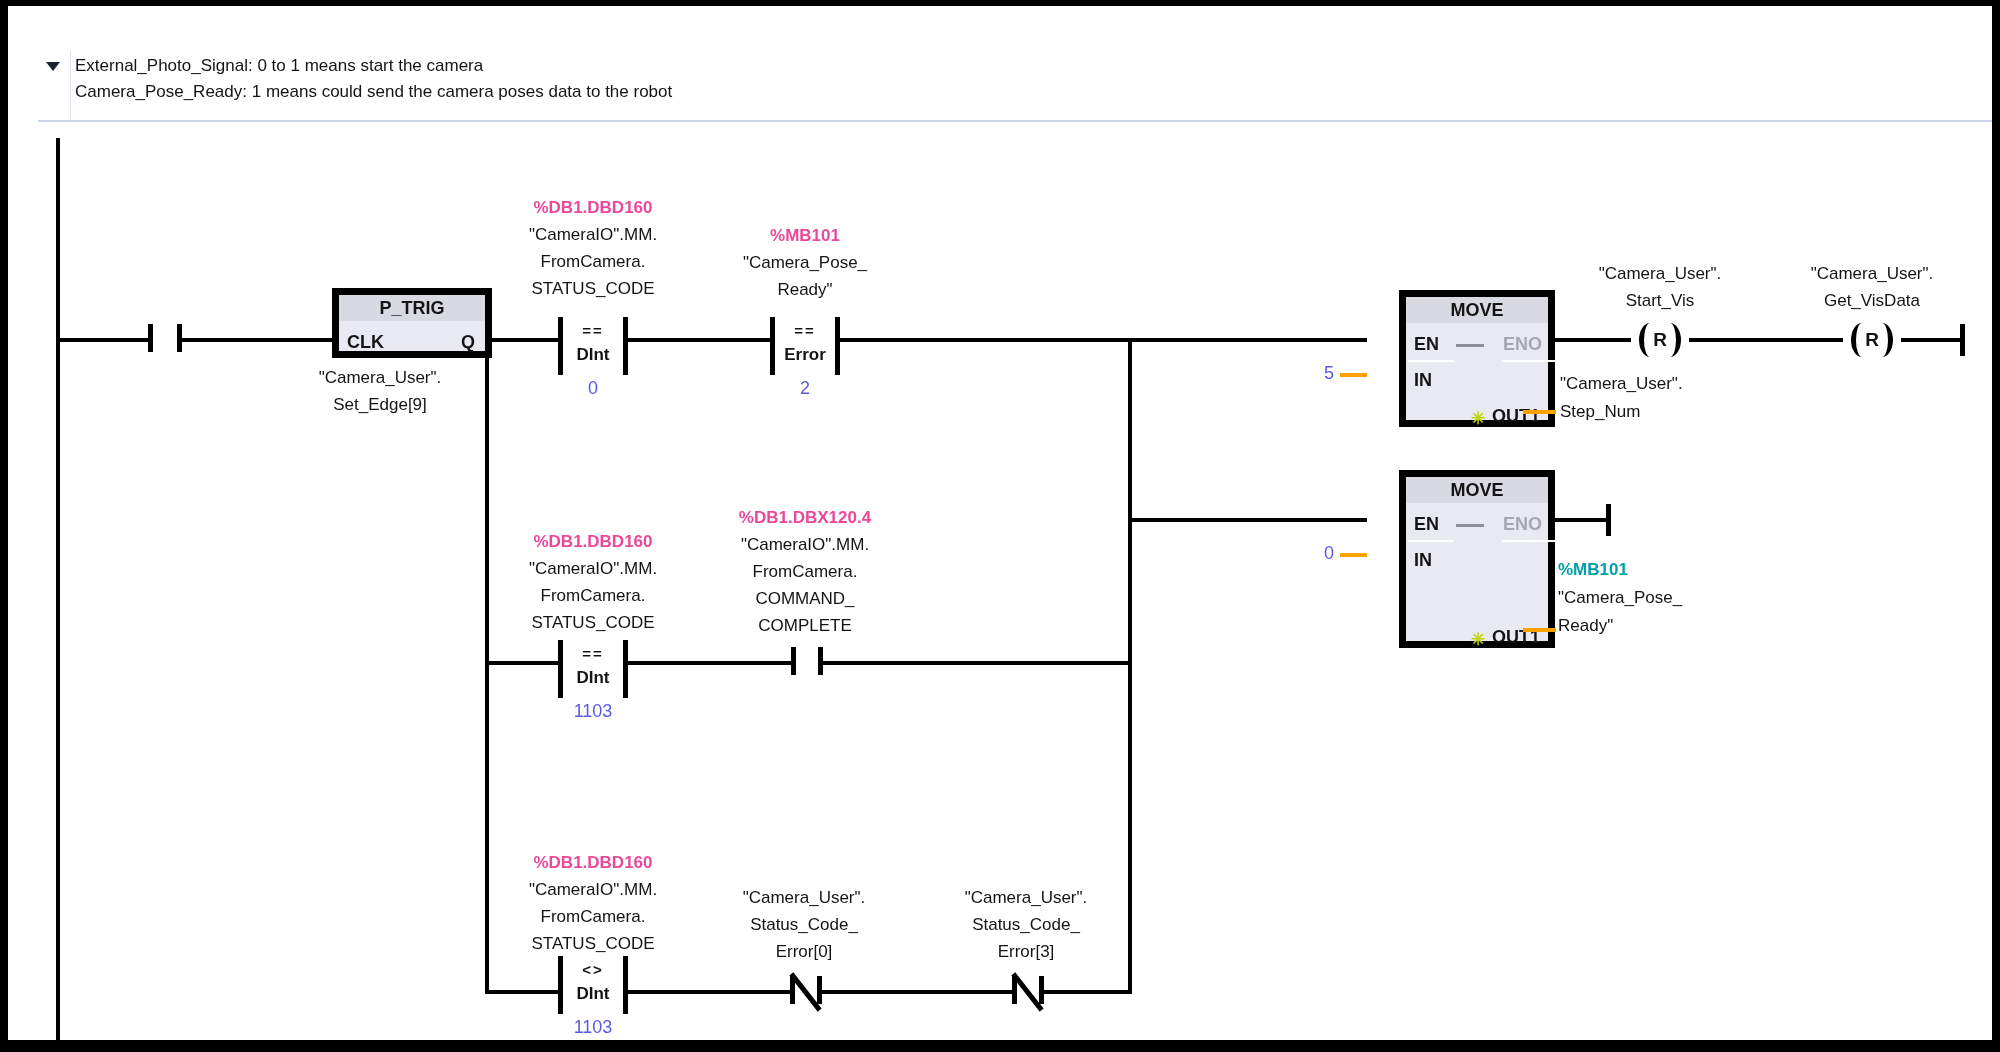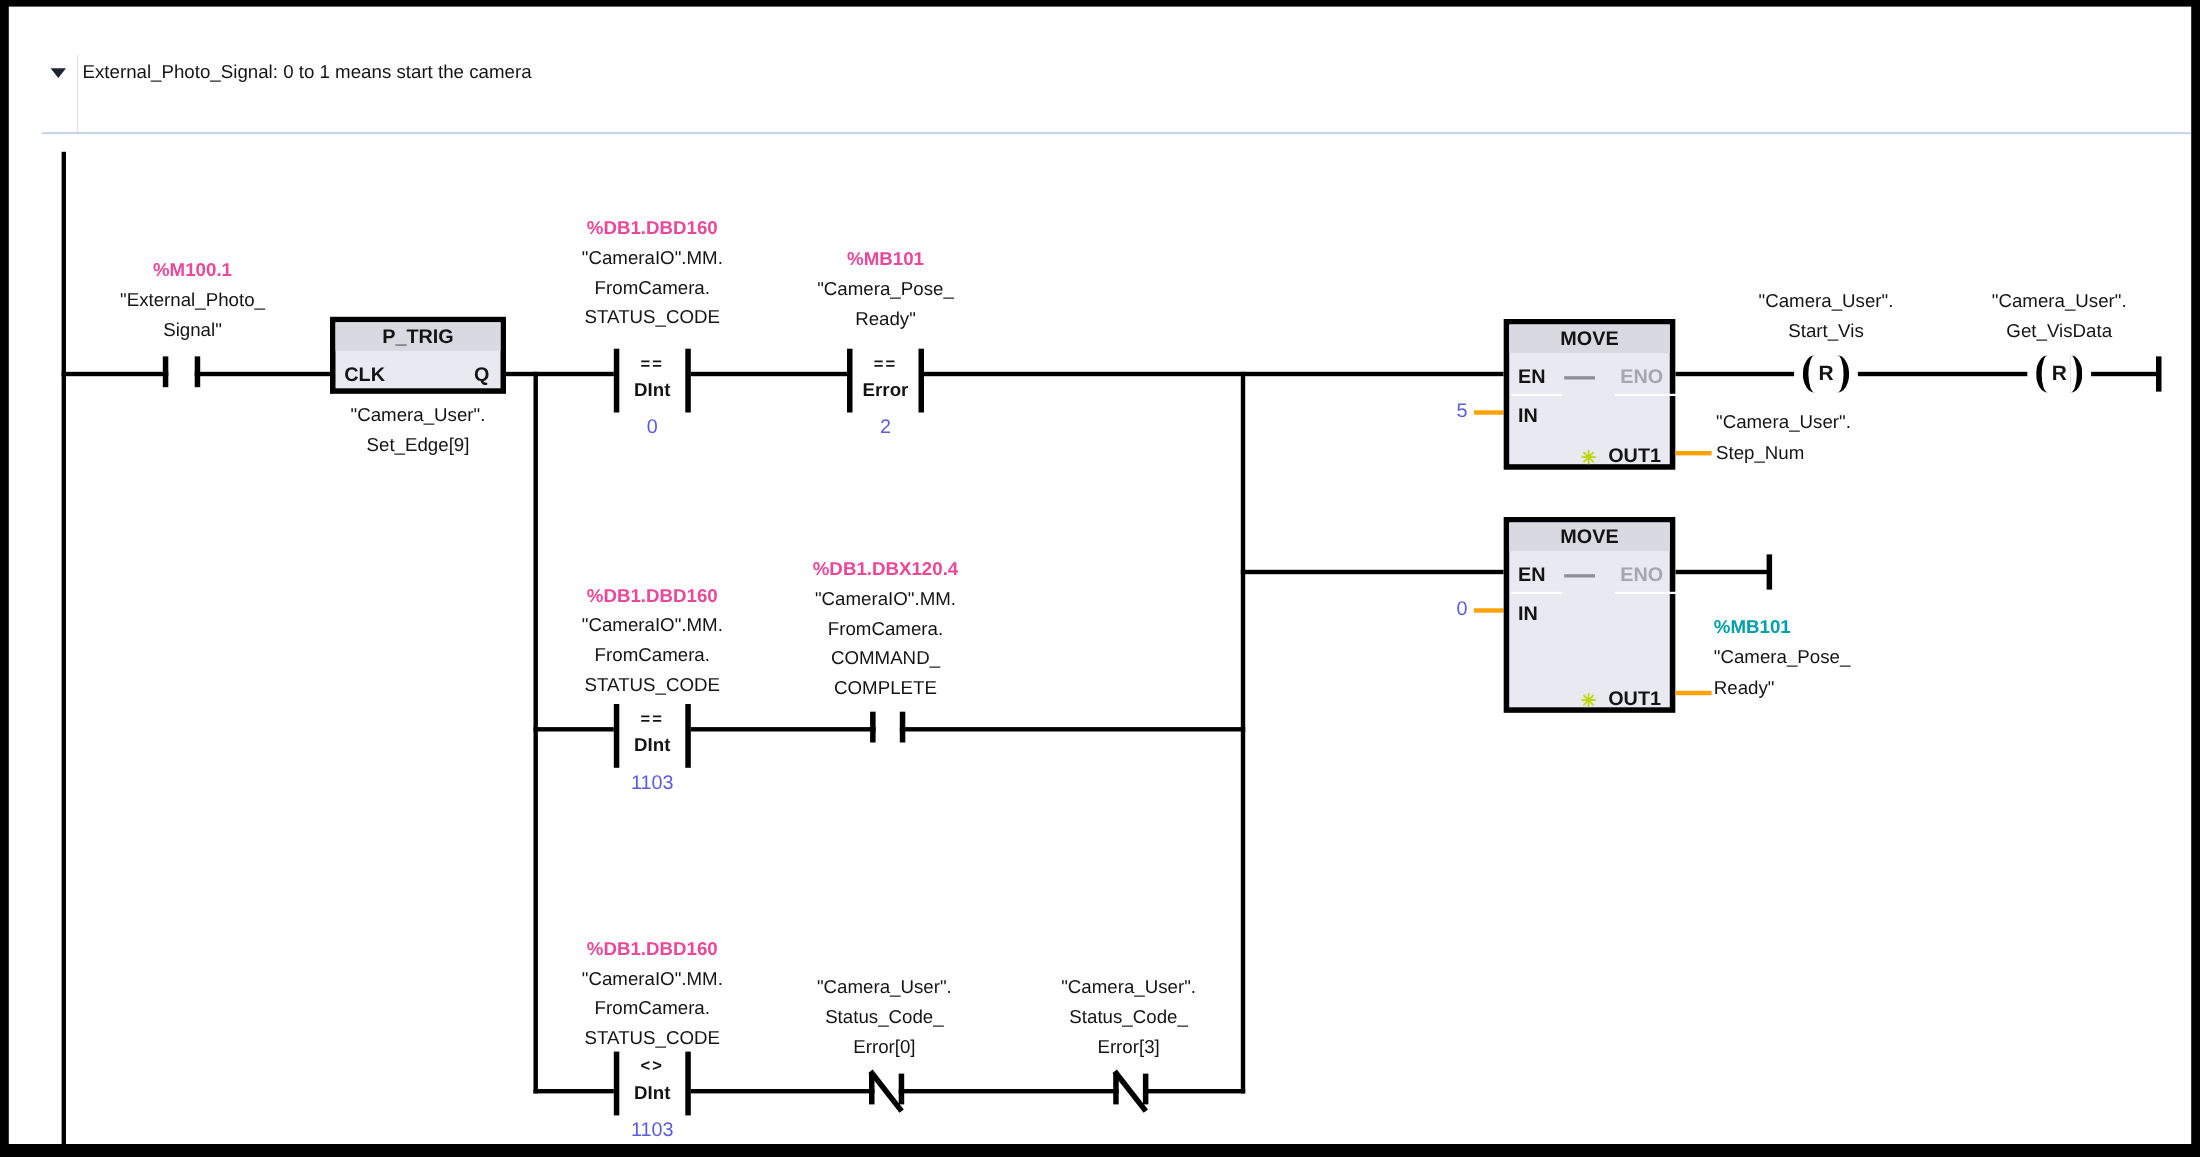--- a/index.html
+++ b/index.html
@@ -38,21 +38,21 @@
 
   
   .stack { position:absolute; width:260px; text-align:center; }
   .stack div { font-size:17px; line-height:27px; color:#141414; white-space:nowrap; cursor:pointer; }
   .stack .addr { color:#ec4899; font-weight:bold; }
   .stack-left { position:absolute; width:240px; text-align:left; }
   .stack-left div { font-size:17px; line-height:28px; color:#141414; white-space:nowrap; cursor:pointer; }
   .stack-left .addr { color:#00a0a8; font-weight:bold; }
 
   
-  .blk { position:absolute; background:#e9e9f1; border:5px solid #000000; }
+  .blk { position:absolute; background:#e9e9f1; border:7px solid #000000;margin-left:32px; }
   .blk .hdr { position:absolute; left:0; top:0; width:100%; height:26px; background:#d9d9e1; text-align:center; font-size:18px; font-weight:bold; color:#141414; line-height:26px; cursor:pointer; }
   .pin { position:absolute; font-size:18px; font-weight:bold; color:#141414; white-space:nowrap; cursor:pointer; }
   .pin.gray { color:#a6a6ae; }
   .endash { position:absolute; height:3px; background:#8e8e96; }
   .wsep { position:absolute; height:2px; background:#fff; }
   .star { position:absolute; font-size:17px; color:#bfd500; font-weight:bold; }
 
   
   .coil { position:absolute; width:58px; height:40px; background:#fff; display:flex; align-items:center; justify-content:center; cursor:pointer; }
   .par { width:11px; height:34px; }
@@ -63,42 +63,38 @@
 </head>
 <body>
 
 <div class="screen">
  <div class="inner">
 
 
   <div class="tri small" style="left:38px; top:56px;"></div>
   <div class="cmt-border"></div>
   <div class="cmt-line" style="top:50px;">External_Photo_Signal: 0 to 1 means start the camera</div>
+  <div class="cmt-line" style="top:76px;">Camera_Pose_Ready: 1 means could send the camera poses data to the robot</div>
   <div class="sep"></div>
 
   <div class="vw" style="left:48px; top:132px; height:902px;"></div>
   <div class="hw" style="left:48px; top:332px; width:1311px;"></div>
   <div class="hw" style="left:1515px; top:332px; width:441px;"></div>
   <div class="vw" style="left:477px; top:332px; height:656px;"></div>
   <div class="vw" style="left:1120px; top:332px; height:656px;"></div>
   <div class="hw" style="left:1120px; top:512px; width:239px;"></div>
   <div class="hw" style="left:477px; top:655px; width:647px;"></div>
   <div class="hw" style="left:477px; top:984px; width:647px;"></div>
   <div class="hw" style="left:1515px; top:512px; width:85px;"></div>
   <div class="tick" style="left:1952px; top:318px;"></div>
   <div class="tick" style="left:1598px; top:498px;"></div>
 
   <div class="patch" style="left:145px; top:330px; width:24px; height:8px;"></div>
   <div class="cbar" style="left:140px; top:318px;"></div>
   <div class="cbar" style="left:169px; top:318px;"></div>
-  <div class="stack" style="left:37px; top:226px;">
-    <div class="addr">%M100.1</div>
-    <div>"External_Photo_</div>
-    <div>Signal"</div>
-  </div>
 
   <div class="blk" style="left:292px; top:282px; width:160px; height:70px;">
     <div class="hdr">P_TRIG</div>
     <div class="pin" style="left:8px; top:37px;">CLK</div>
     <div class="pin" style="right:10px; top:37px;">Q</div>
   </div>
   <div class="stack" style="left:242px; top:358px;">
     <div>"Camera_User".</div>
     <div>Set_Edge[9]</div>
   </div>

